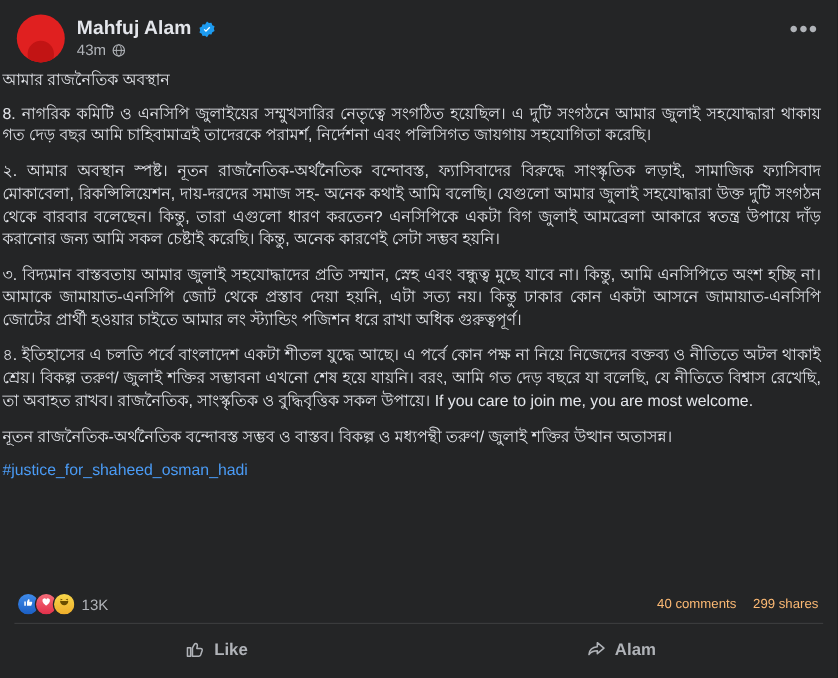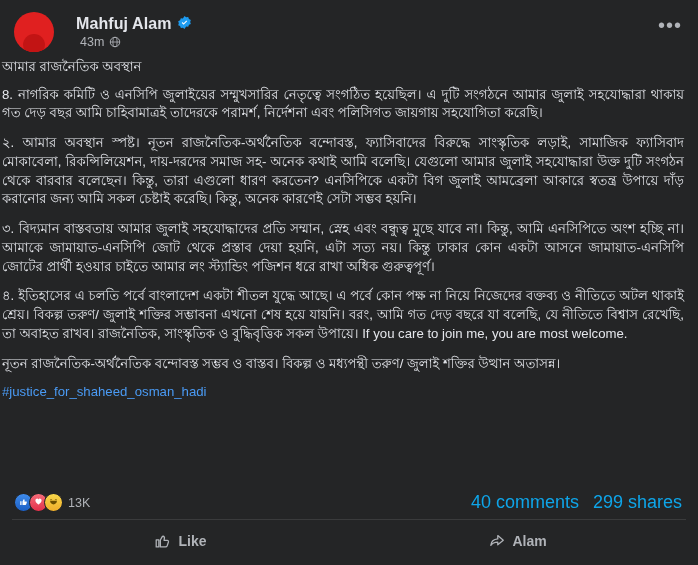--- a/index.html
+++ b/index.html
@@ -51,41 +51,40 @@
   }
   .header-text {
     margin-left: 10px;
     display: flex;
     flex-direction: column;
     justify-content: center;
     min-height: 40px;
   }
   .name-row {
     display: flex;
+    align-items: center;
     gap: 5px;
-    margin-left: 12px;
   }
   .author-name {
     font-size: 16px;
     font-weight: bold;
     color: #e4e6eb;
     letter-spacing: .1px;
   }
   .verified {
     width: 15px;
     height: 15px;
     display: inline-block;
     line-height: 0;
   }
   .meta-row {
     display: flex;
     align-items: center;
     gap: 5px;
     margin-top: 2px;
-    margin-left: 16px;
   }
   .timestamp {
     font-size: 12.5px;
     color: #b0b3b8;
   }
   .globe-icon {
     width: 12px;
     height: 12px;
     line-height: 0;
     display: inline-block;
@@ -158,22 +157,22 @@
     color: #fff;
   }
   .r-icon:first-child { margin-left: 0; }
   .r-like { background: linear-gradient(#3f8beb, #1b5fc4); }
   .r-love { background: linear-gradient(#f56c79, #e2304a); }
   .r-haha { background: linear-gradient(#f7d64a, #efae2b); color:#6b4e00; }
   .reaction-count { color: #b0b3b8; font-size: 12.5px; }
   .reaction-right {
     display: flex;
     gap: 14px;
-    font-size: 18px;
-    color: #0ea5e9;
+    font-size: 11px;
+    color: #fdba74;
   }
 
   
   .divider {
     height: 1px;
     background: #3a3b3c;
     margin: 0 12px;
   }
   .actions-row {
     display: flex;

